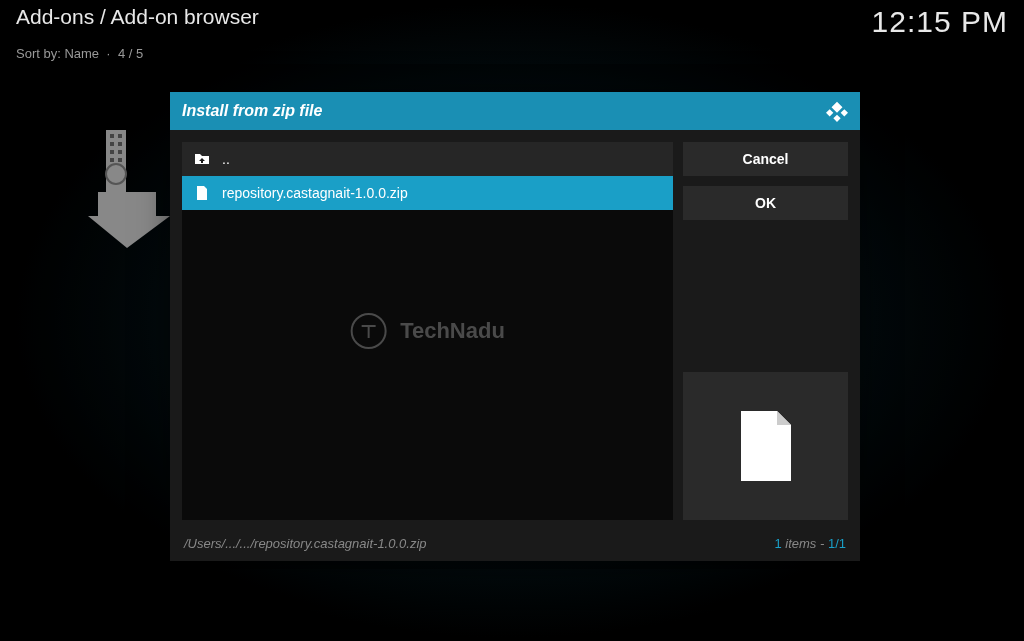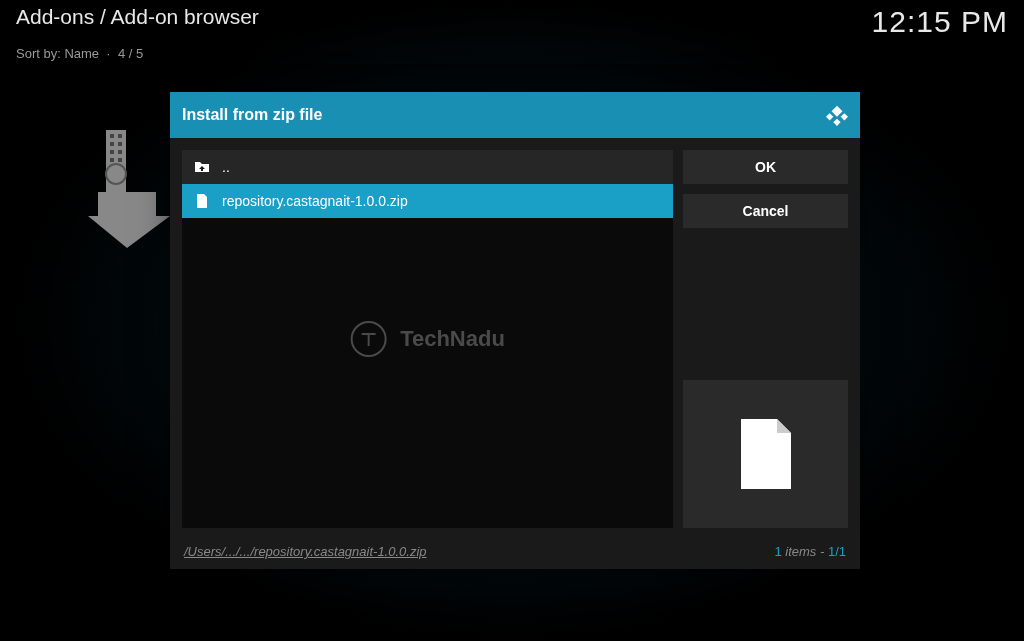--- a/index.html
+++ b/index.html
@@ -60,25 +60,26 @@
     .dialog {
       position: absolute;
       left: 170px;
       top: 92px;
       width: 690px;
       background: #1a1a1a;
       box-shadow: 0 4px 30px rgba(0,0,0,0.5);
     }
     .dialog-header {
       background: #1a8fb4;
-      height: 46px;
+      height: 38px;
       display: flex;
       align-items: center;
       justify-content: space-between;
       padding: 0 12px;
+      font-style: italic;
     }
     .dialog-title {
       color: #fff;
       font-size: 16px;
       font-weight: bold;
     }
     .kodi-logo {
       width: 22px;
       height: 22px;
     }
@@ -170,21 +171,20 @@
     }
     .dialog-footer {
       padding: 4px 14px 10px;
       display: flex;
       justify-content: space-between;
       font-size: 13px;
       font-style: italic;
     }
     .footer-path {
       color: #888;
-      text-decoration: underline;
     }
     .footer-count {
       color: #888;
       text-align: right;
     }
     .footer-count .hl {
       color: #1a9fc7;
       font-style: normal;
     }
   </style>
@@ -248,22 +248,22 @@
       <div class="watermark">
         <div class="watermark-circle">
           <svg width="18" height="18" viewBox="0 0 18 18">
             <path stroke="#5a5a5a" stroke-width="2" fill="none" d="M2 4 L16 4 M9 4 L9 16"></path>
           </svg>
         </div>
         <span class="watermark-text">TechNadu</span>
       </div>
     </div>
     <div class="sidebar">
+      <div class="side-button">Cancel</div>
       <div class="side-button">OK</div>
-      <div class="side-button">Cancel</div>
       <div class="preview-pane">
         <svg class="file-preview-icon" viewBox="0 0 58 74">
           <path fill="#fff" d="M4 2 L40 2 L54 16 L54 72 L4 72 Z"></path>
           <path fill="#ccc" d="M40 2 L40 16 L54 16 Z"></path>
         </svg>
       </div>
     </div>
   </div>
   <div class="dialog-footer">
     <div class="footer-path">/Users/.../.../repository.castagnait-1.0.0.zip</div>

